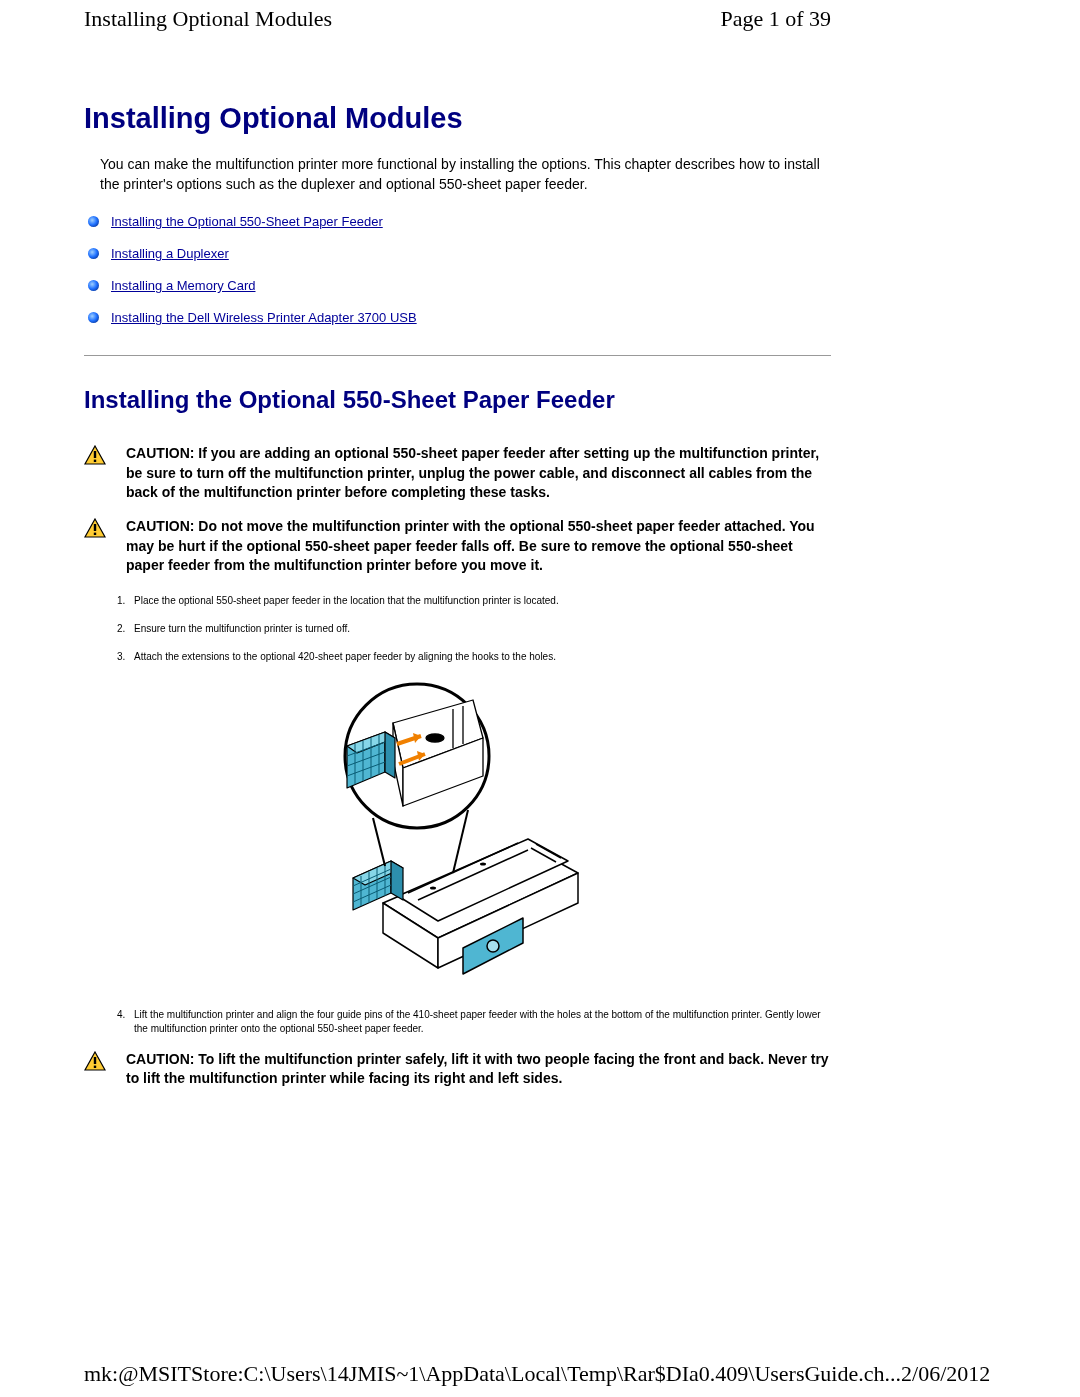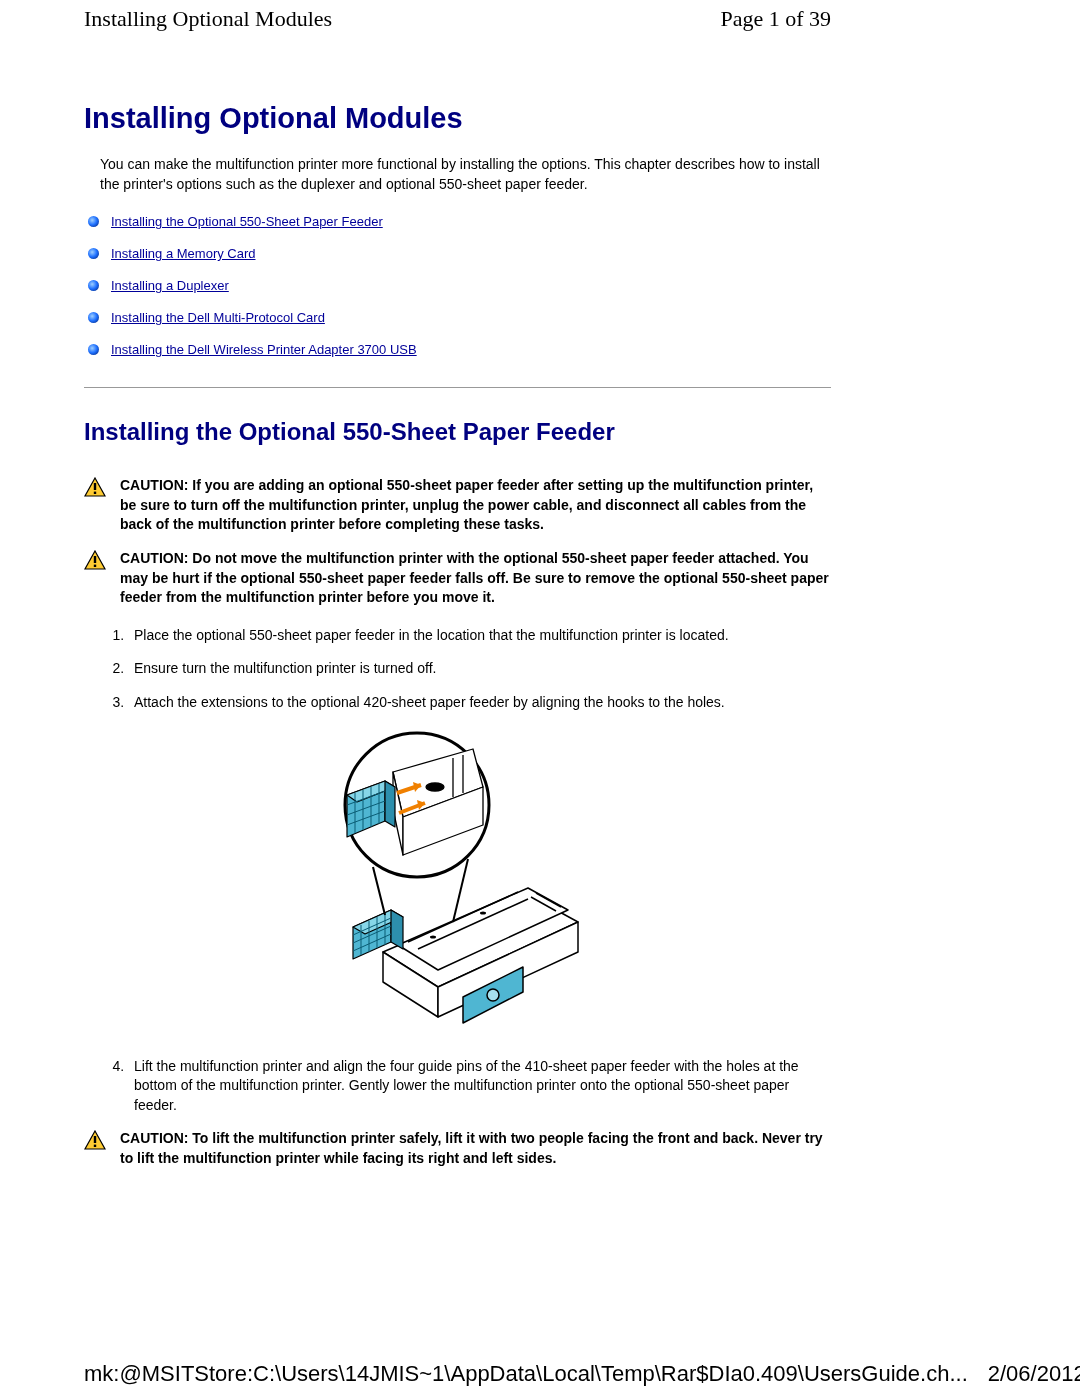--- a/index.html
+++ b/index.html
@@ -69,38 +69,38 @@
   }
   h2.section-title {
     color: #000080;
     font-family: Verdana, Geneva, sans-serif;
     font-weight: 700;
     font-size: 24px;
     margin: 0 0 30px 0;
   }
   .caution-block {
     display: flex;
-    gap: 14px;
+    gap: 20px;
     margin: 0 0 14px 0;
     line-height: 1.4;
   }
   .warn-icon {
     flex: 0 0 auto;
     width: 22px;
     height: 20px;
     position: relative;
     margin-top: 1px;
   }
   .warn-icon svg { display: block; }
   .caution-text b.label { font-weight: 700; }
   .caution-text { font-size: 14px; font-weight: 700; }
   ol.steps {
     margin: 18px 0 12px 0;
     padding-left: 44px;
-    font-size: 14px;
+    font-size: 10px;
   }
   ol.steps li {
     padding-left: 6px;
     margin-bottom: 14px;
     line-height: 1.4;
     font-weight: 400;
   }
   .figure-wrap {
     display: flex;
     justify-content: center;
@@ -108,22 +108,21 @@
   }
   .figure-wrap svg { display: block; }
   .footer-bar {
     position: absolute;
     left: 84px;
     right: 84px;
     bottom: 10px;
     display: flex;
     justify-content: space-between;
     font-size: 22px;
-    font-family: Liberation Sans, sans-serif;
-    gap: 20px;
+    font-family: Liberation Serif, serif;
   }
 </style>
 </head>
 <body>
 
 <div class="page">
 
   <div class="top-bar">
     <span>Installing Optional Modules</span>
     <span>Page 1 of 39</span>
@@ -135,29 +134,25 @@
 
     <p class="intro">You can make the multifunction printer more functional by installing the options. This chapter describes how to install the printer's options such as the duplexer and optional 550-sheet paper feeder.</p>
 
     <ul class="toc">
       <li>
         <span class="bullet-icon"></span>
         <a href="#" class="toc-link">Installing the Optional 550-Sheet Paper Feeder</a>
       </li>
       <li>
         <span class="bullet-icon"></span>
+        <a href="#" class="toc-link">Installing a Duplexer</a>
+      </li>
+      <li>
+        <span class="bullet-icon"></span>
         <a href="#" class="toc-link">Installing a Memory Card</a>
-      </li>
-      <li>
-        <span class="bullet-icon"></span>
-        <a href="#" class="toc-link">Installing a Duplexer</a>
-      </li>
-      <li>
-        <span class="bullet-icon"></span>
-        <a href="#" class="toc-link">Installing the Dell Multi-Protocol Card</a>
       </li>
       <li>
         <span class="bullet-icon"></span>
         <a href="#" class="toc-link">Installing the Dell Wireless Printer Adapter 3700 USB</a>
       </li>
     </ul>
 
     <hr class="sep">
 
     <h2 class="section-title">Installing the Optional 550-Sheet Paper Feeder</h2>

